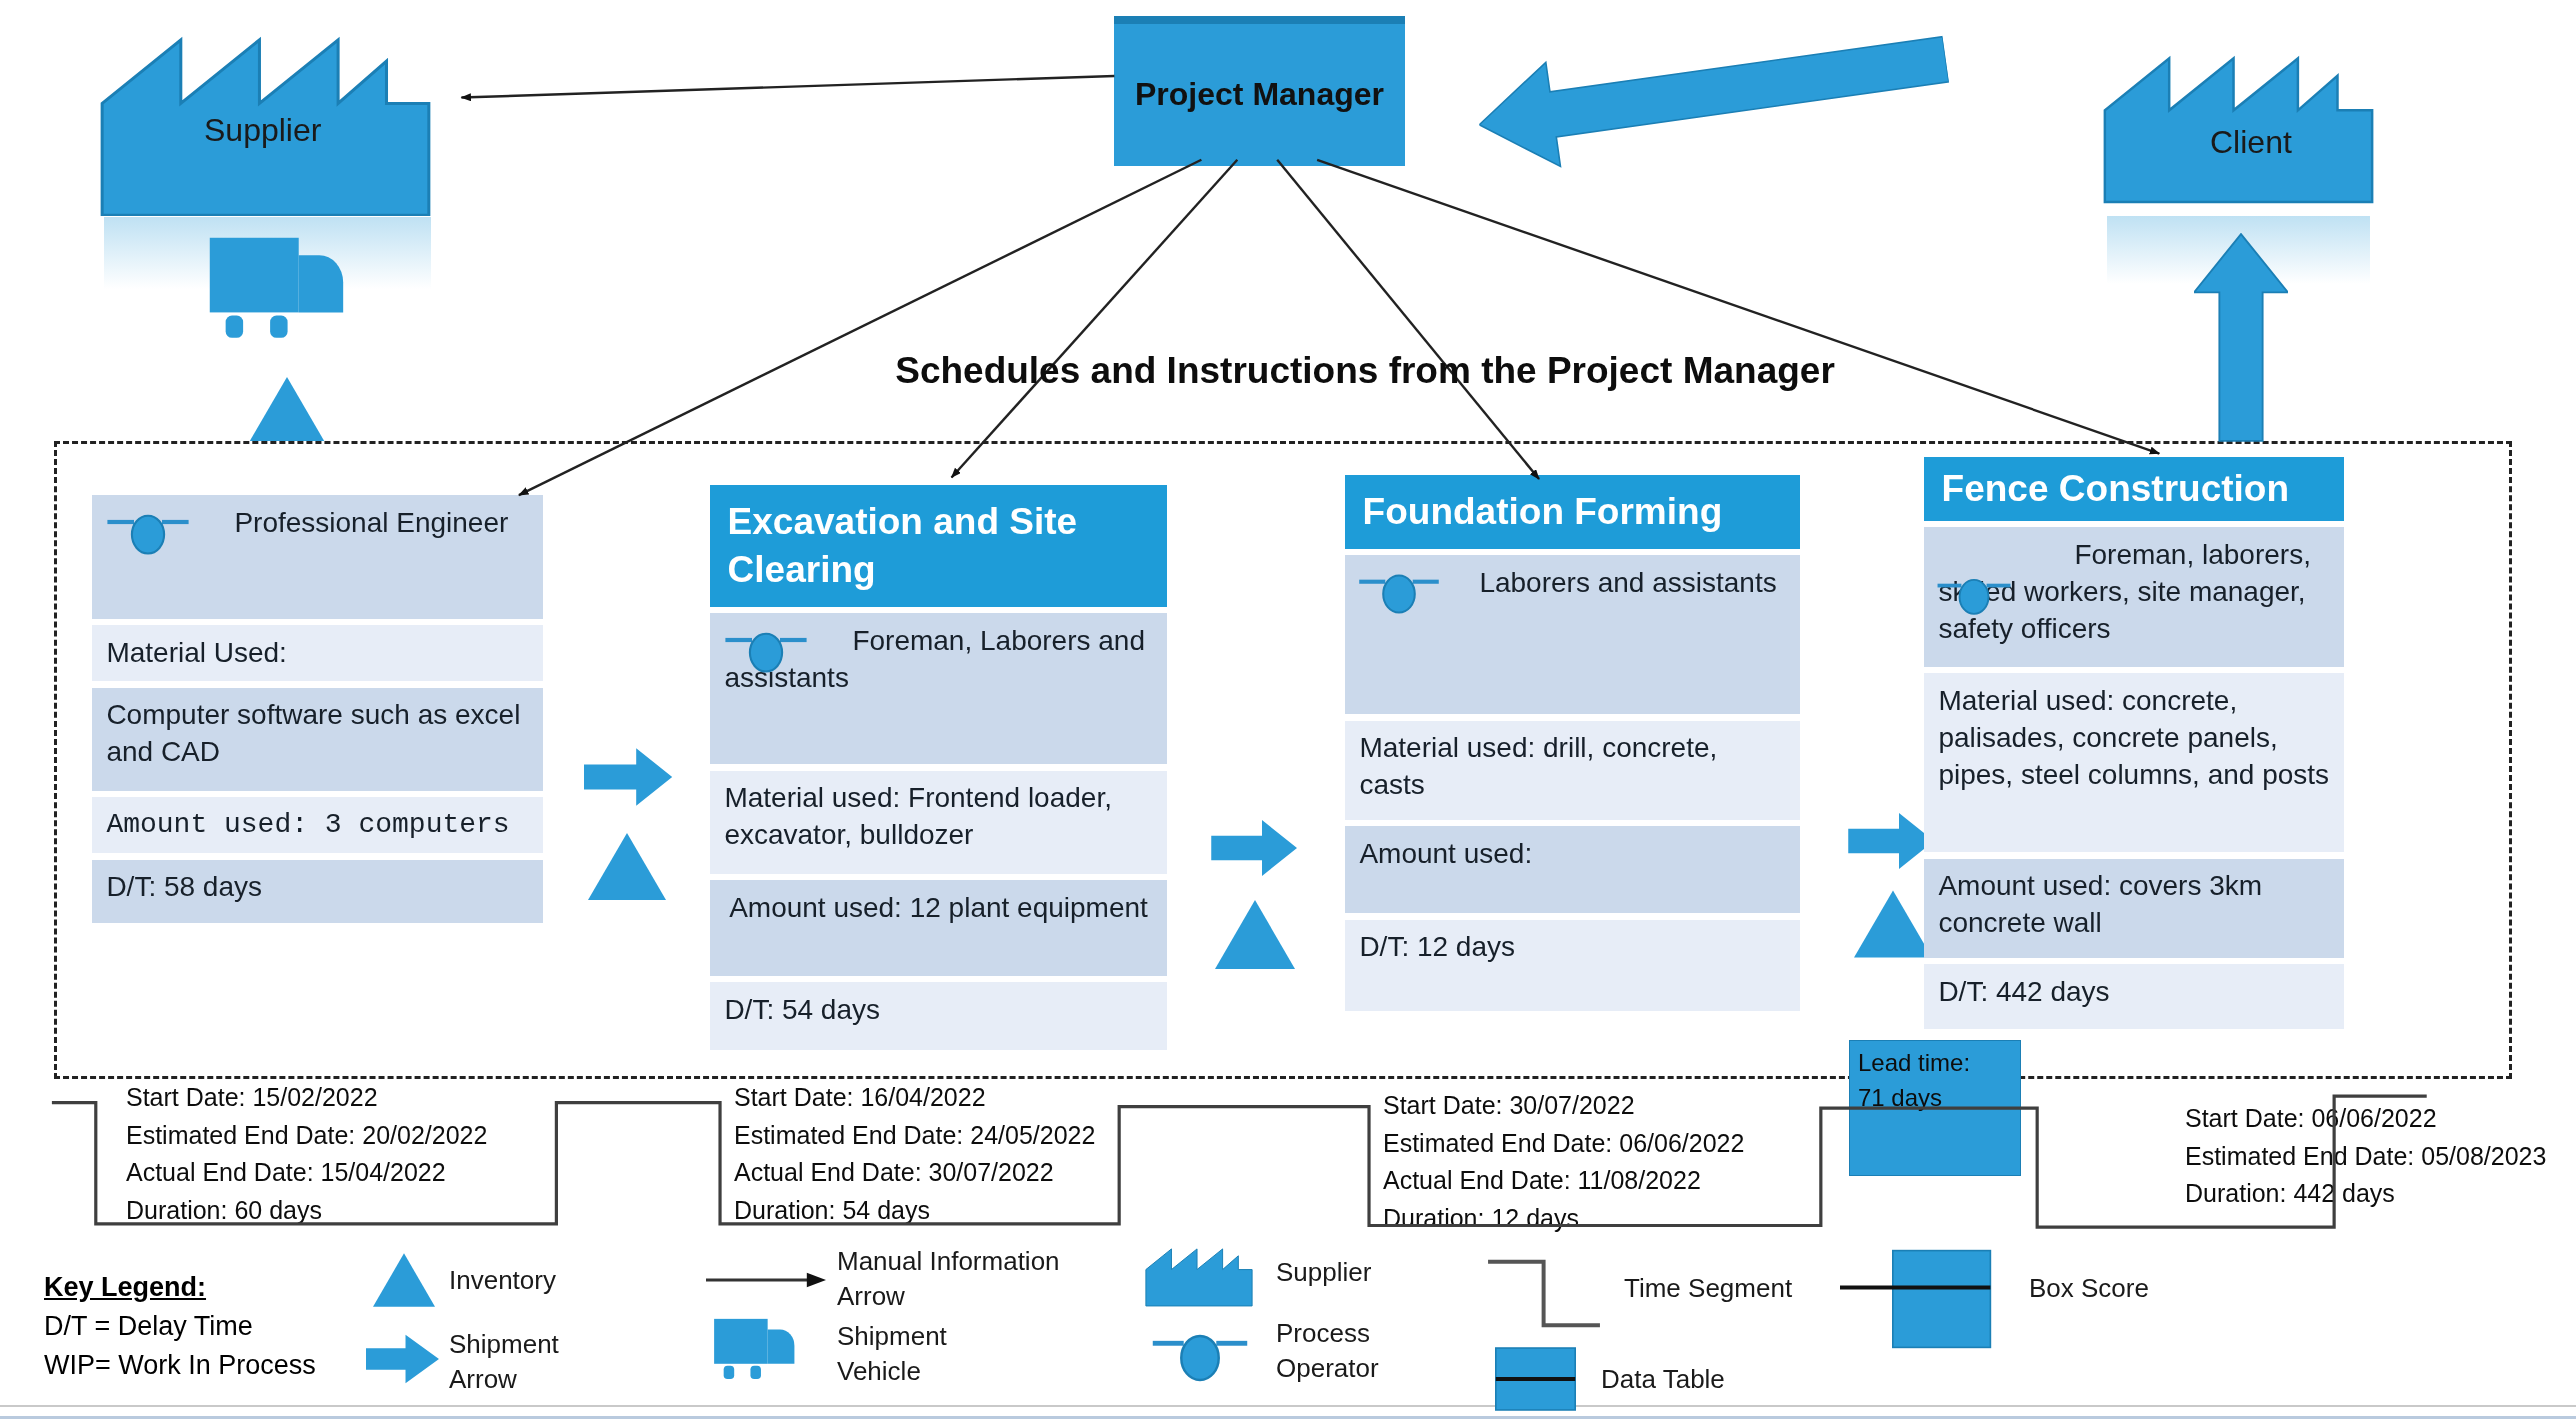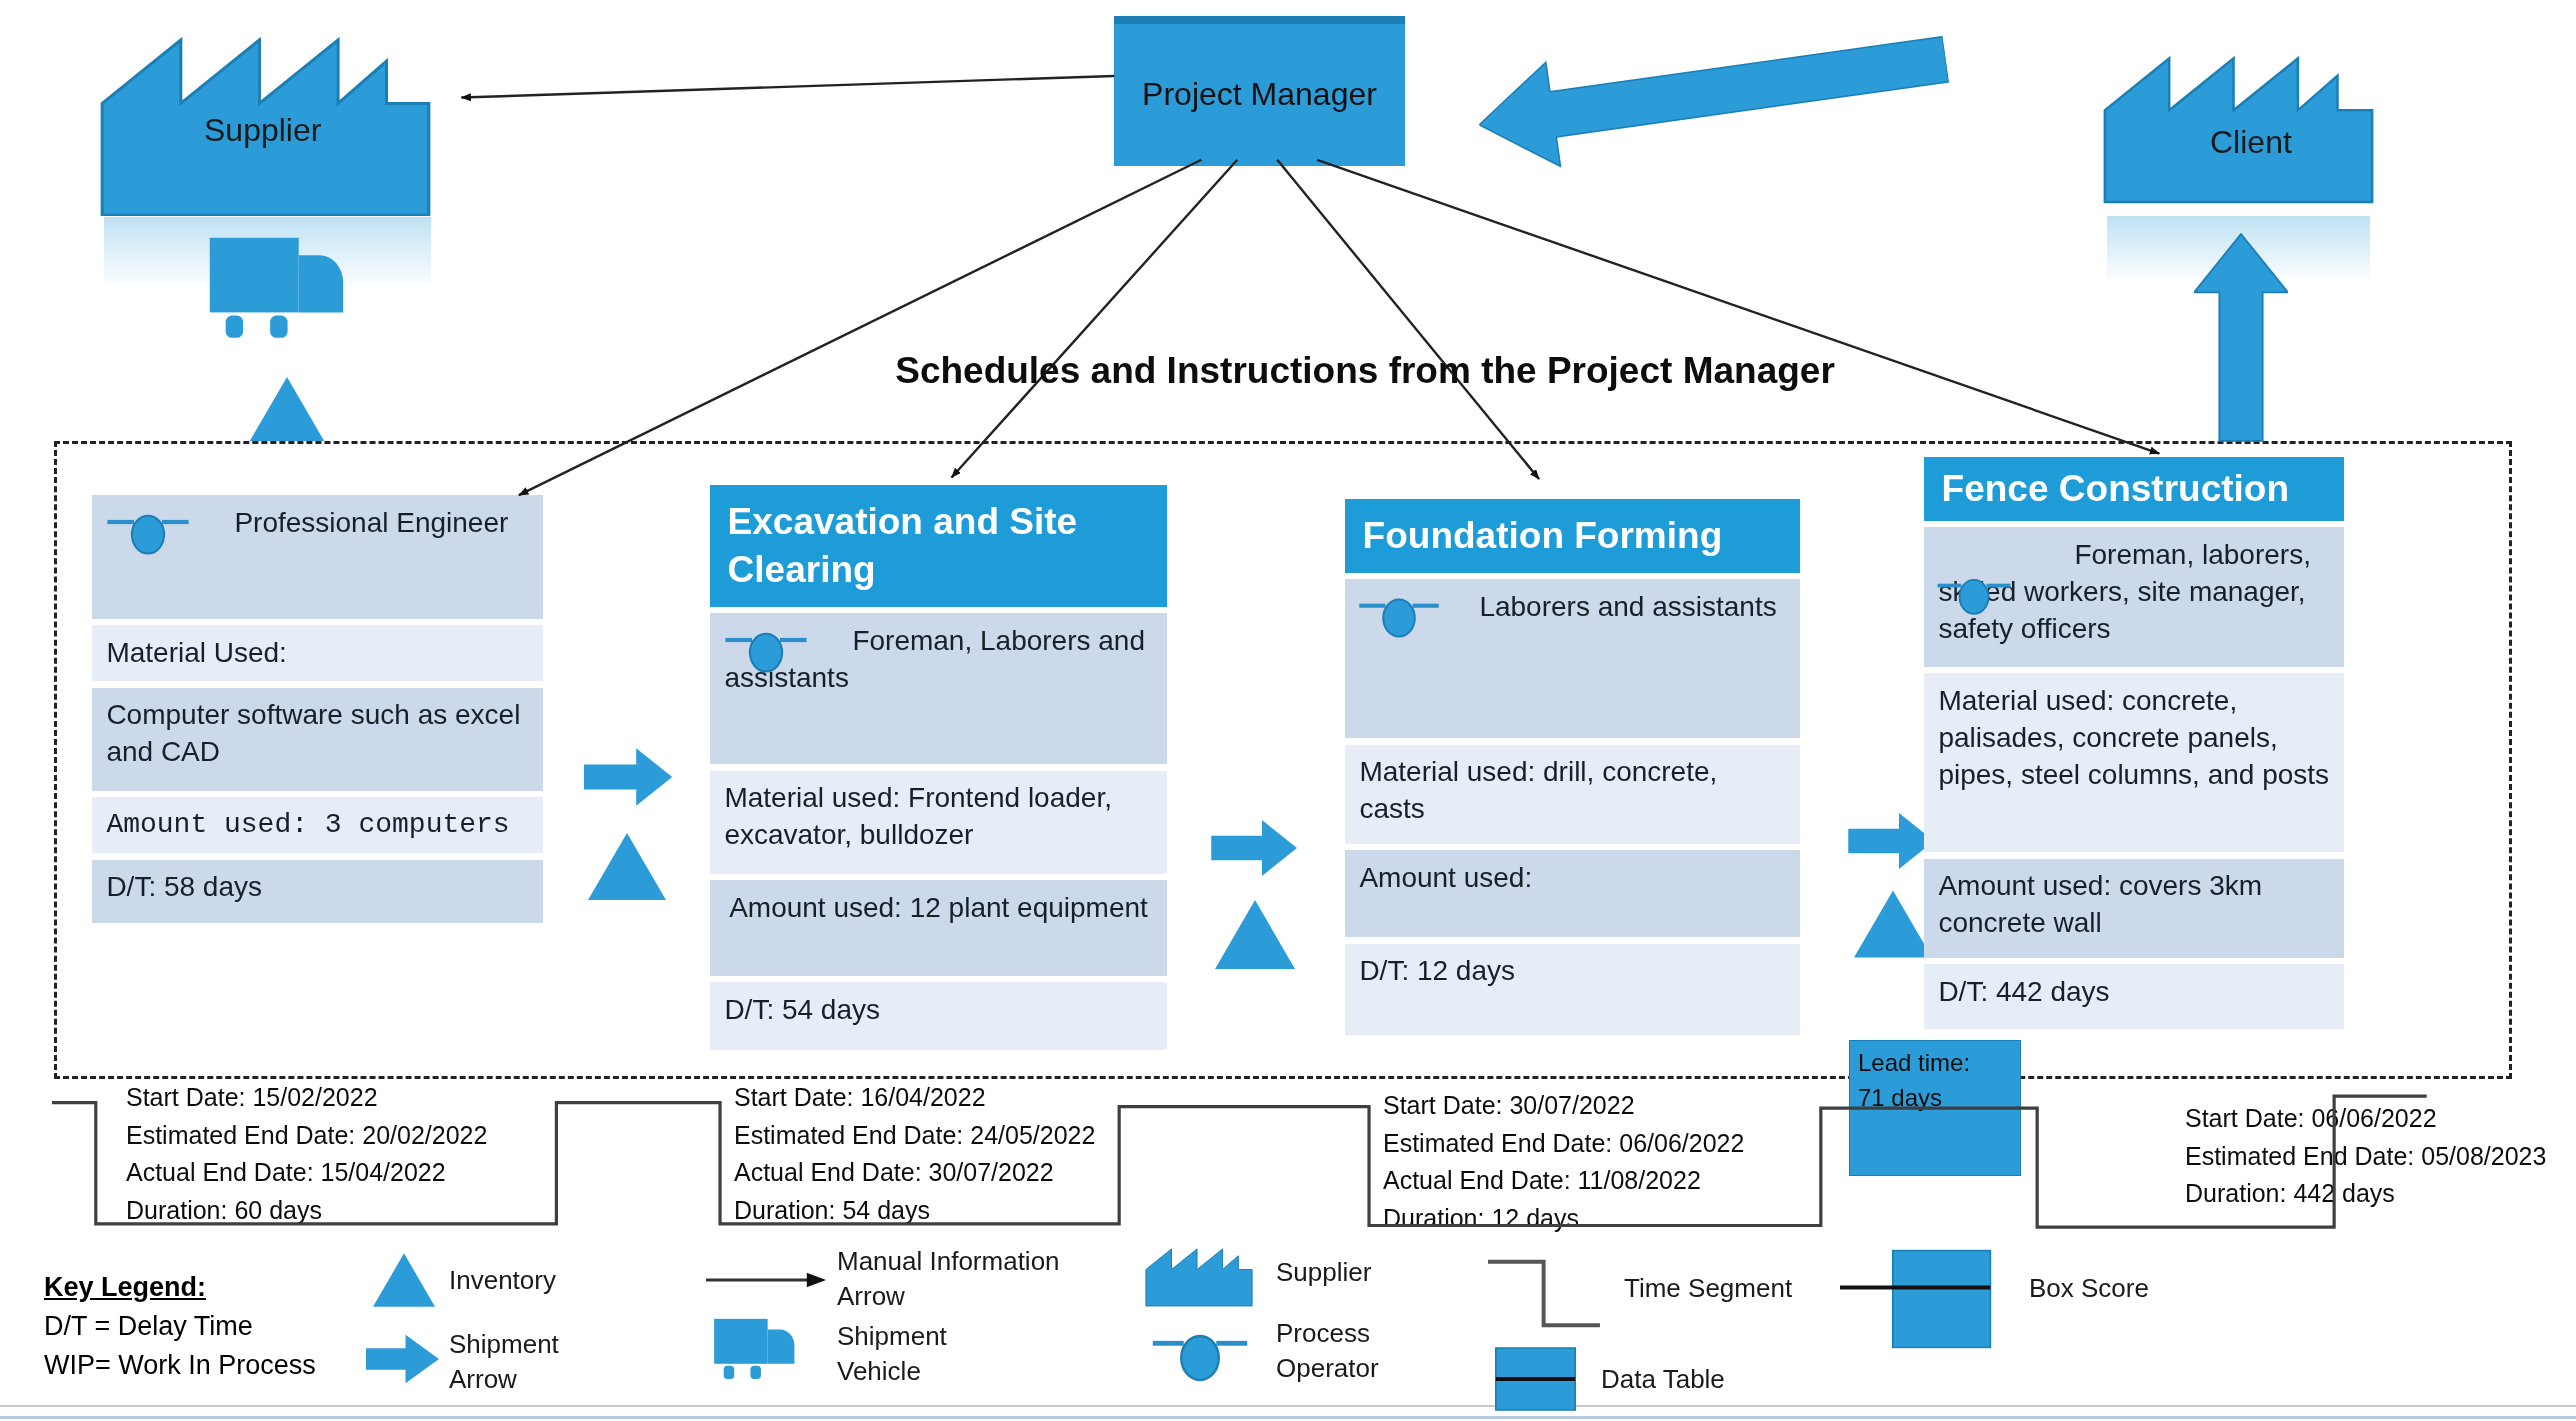--- a/index.html
+++ b/index.html
@@ -8,21 +8,21 @@
     font-family:"Liberation Sans", sans-serif; overflow:hidden; color:#111;
   }
   .abs{position:absolute;}
   
   .entity-label{position:absolute; font-size:32px; color:#1a1a1a;}
   
   .pm-box{
     position:absolute; left:1114px; top:16px; width:291px; height:142px;
     background:#2b9cd8; border-top:8px solid #1b7fb5;
     display:flex; align-items:center; justify-content:center;
-    font-size:32px; color:#111; text-align:center; line-height:1.35;
+    font-size:32px; color:#111; text-align:center; line-height:1.35;font-weight:bold;
   }
   
   .reflect{position:absolute; background:linear-gradient(to bottom, rgba(43,156,216,.30), rgba(43,156,216,0)); }
   
   .dashed-box{
     position:absolute; left:54px; top:441px; width:2452px; height:632px;
     border:3.2px dashed #222;
   }
   
   .headline{
@@ -166,21 +166,21 @@
     <svg width="164" height="70" viewBox="0 0 100 80">
         <polygon points="0,26 58,26 58,8 98,40 58,72 58,54 0,54" fill="#2b9cd8"></polygon>
       </svg>
   </div>
   <div class="abs z2" style="left:1215px; top:898px;">
     <svg width="80" height="73" viewBox="0 0 100 86">
         <polygon points="50,0 100,86 0,86" fill="#2b9cd8"></polygon>
       </svg>
   </div>
 
-  <div class="proc z2" style="left:1345px; top:499px; width:455px;">
+  <div class="proc z2" style="left:1345px; top:475px; width:455px;">
     <div class="proc-header">Foundation Forming</div>
     <div class="prow dark oprow" style="min-height:140px; text-indent:120px;">
       <span class="op-icon">
         <svg width="88" height="48" viewBox="0 0 120 70">
           <line x1="2" y1="20" x2="40" y2="20" stroke="#2b8fcb" stroke-width="6"></line>
           <line x1="80" y1="20" x2="118" y2="20" stroke="#2b8fcb" stroke-width="6"></line>
           <ellipse cx="60" cy="38" rx="23" ry="27" fill="#2b9cd8" stroke="#1b7fb5" stroke-width="3"></ellipse>
         </svg>
       </span>
       <span>Laborers and assistants</span>

